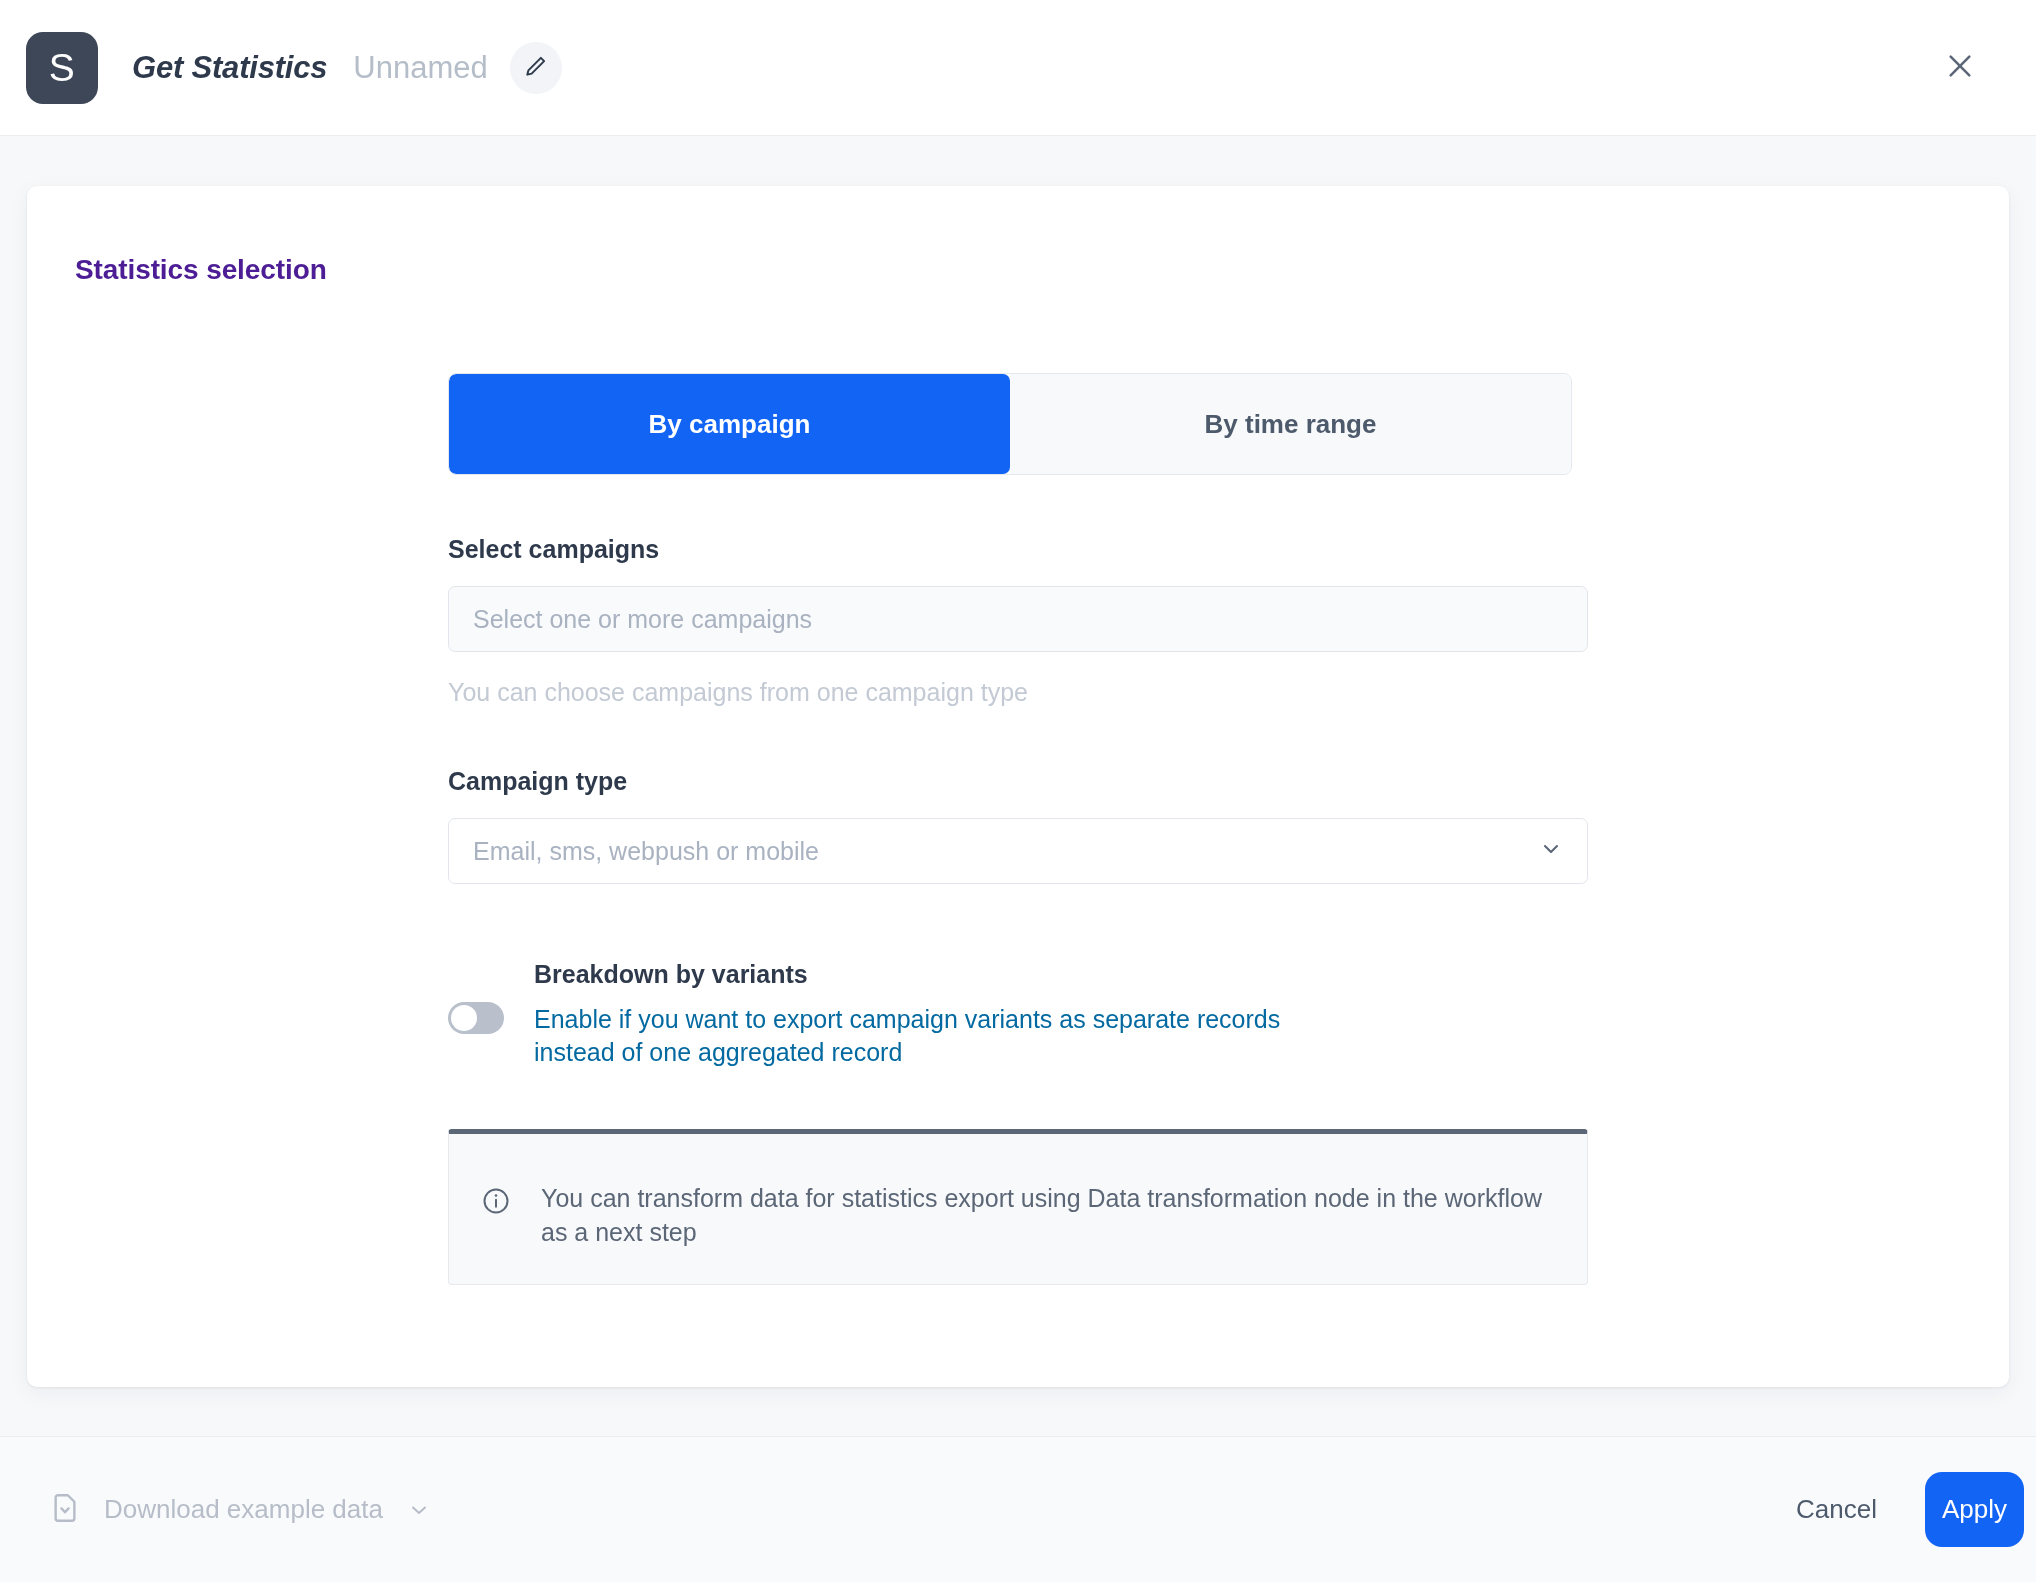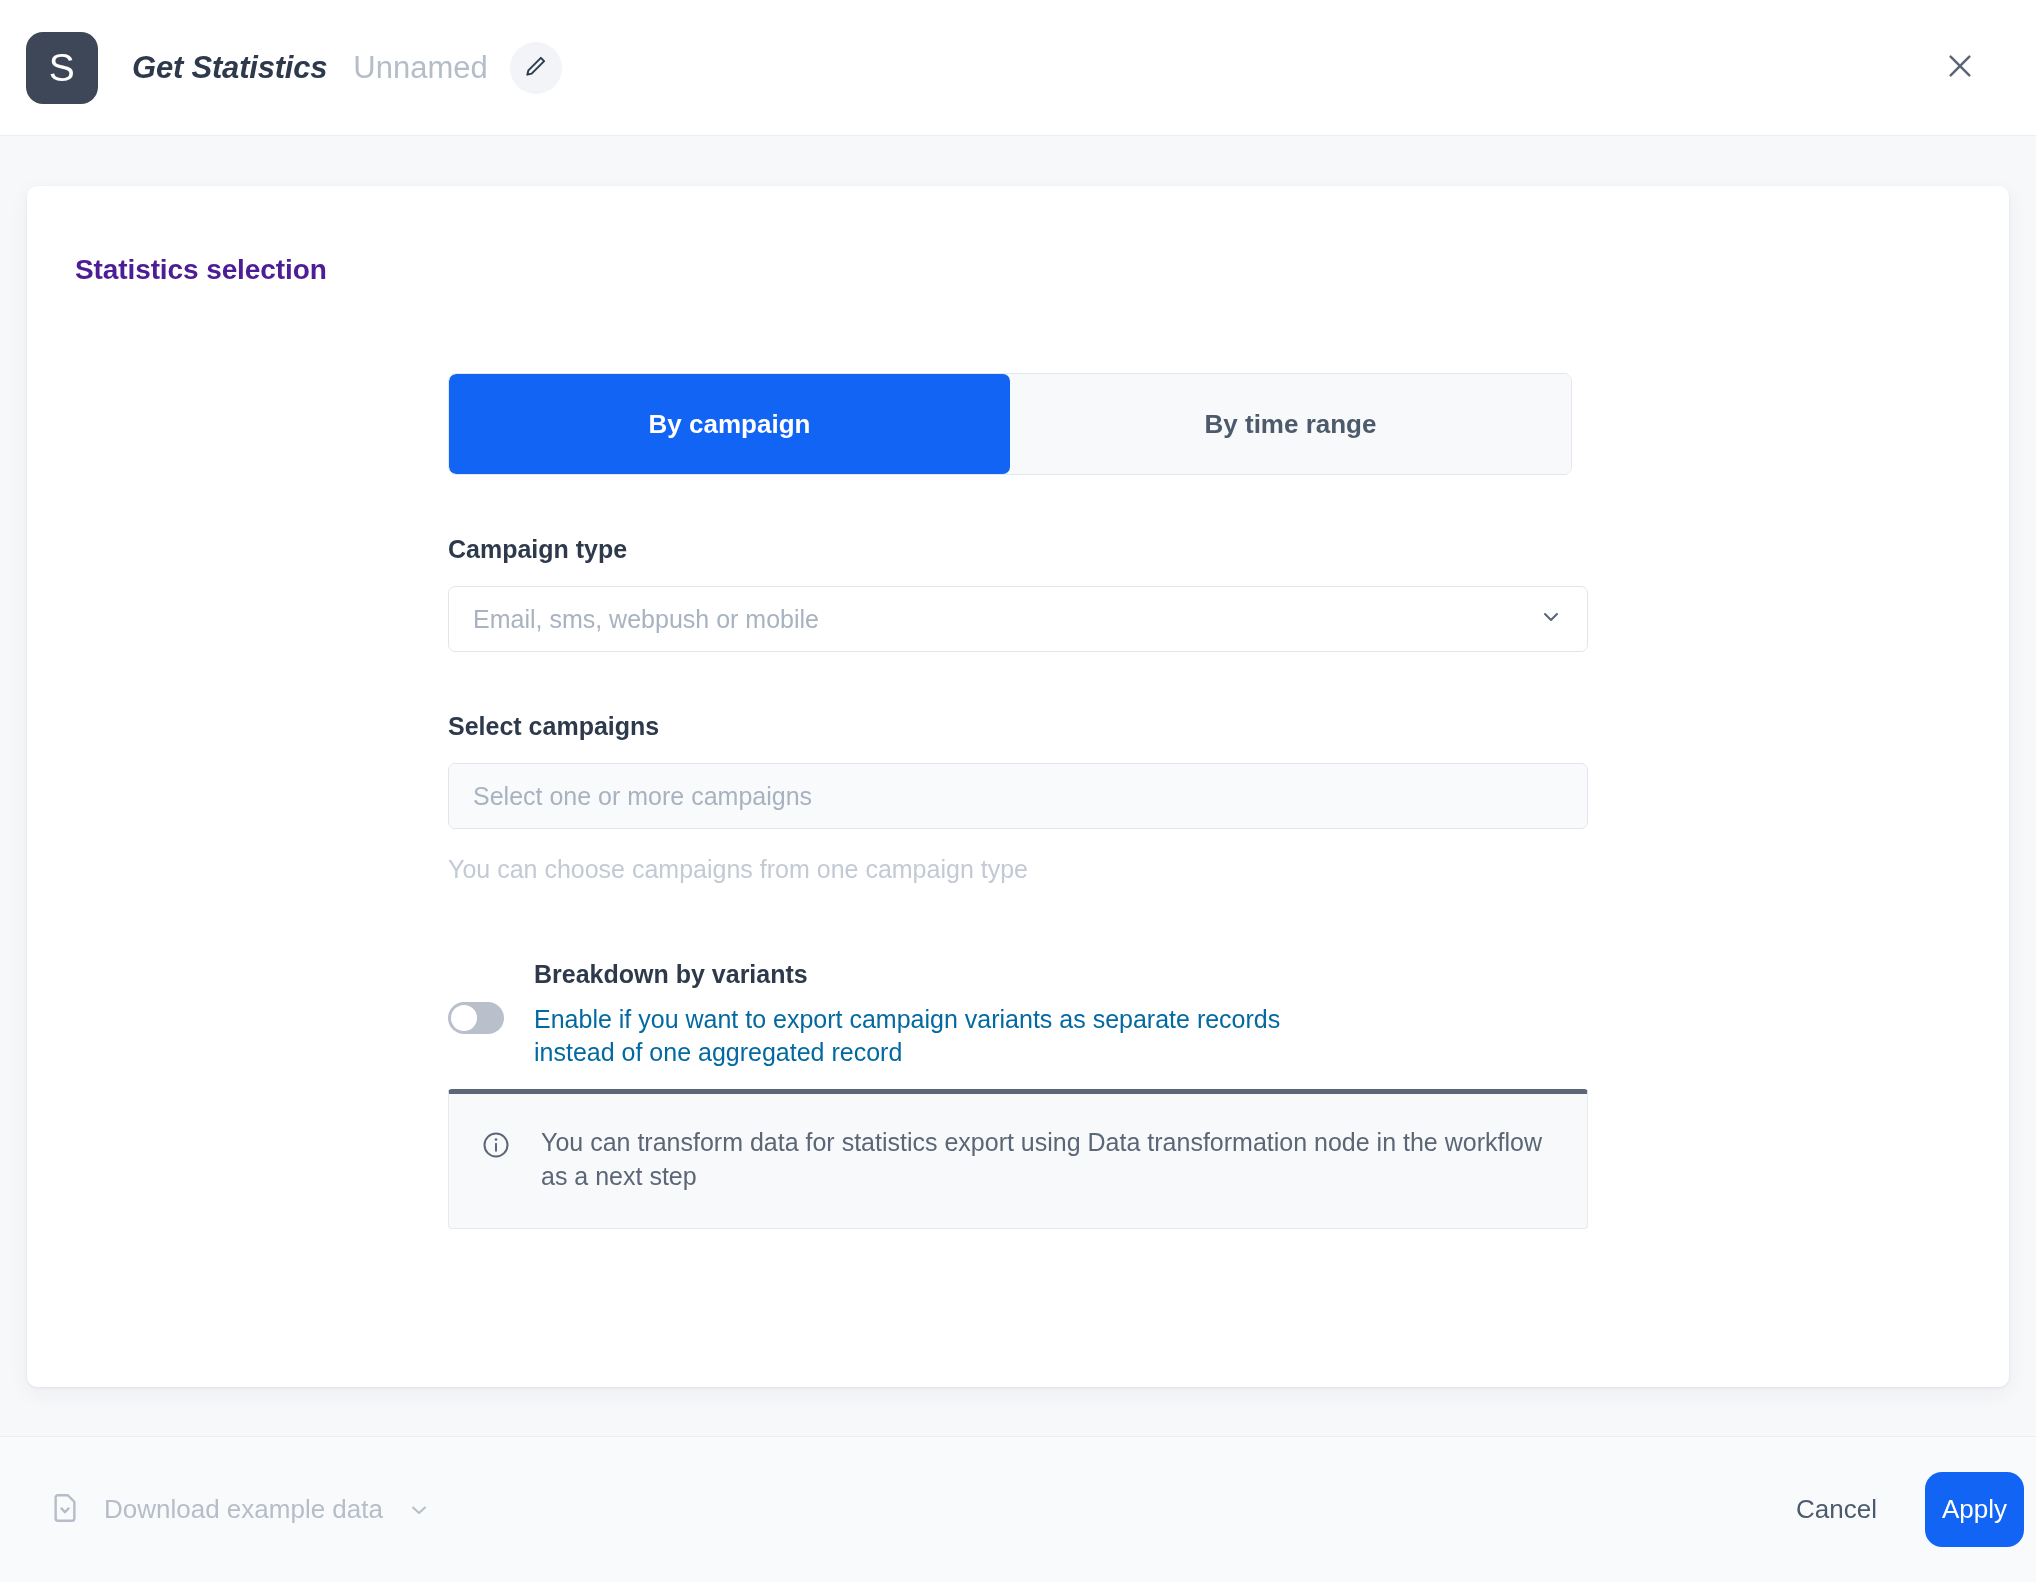--- a/index.html
+++ b/index.html
@@ -196,28 +196,28 @@
   .toggle-desc {
     font-size: 25px;
     color: #0369a1;
     margin-top: 14px;
     line-height: 1.32;
     max-width: 800px;
   }
 
   
   .info-box {
-    margin-top: 20px;
+    margin-top: 60px;
     width: 1140px;
     background: #f8f9fb;
     border: 1px solid #e6e9ee;
     border-top: 5px solid #5b6676;
     border-radius: 4px;
     display: flex;
-    padding: 32px 30px 34px 32px;
+    padding: 48px 30px 34px 32px;
   }
   .info-icon { flex: 0 0 auto; margin-top: 4px; }
   .info-text {
     margin-left: 30px;
     font-size: 25px;
     color: #5b6676;
     line-height: 1.35;
   }
 
   
@@ -305,37 +305,37 @@
         <div class="tabs">
           <button class="tab active">
             <span>By campaign</span>
           </button>
           <button class="tab">
             <span>By time range</span>
           </button>
         </div>
 
         <div class="field">
+          <div class="field-label">Select campaigns</div>
+          <div class="input-box">
+            <span class="placeholder">Select one or more campaigns</span>
+          </div>
+          <div class="hint">You can choose campaigns from one campaign type</div>
+        </div>
+
+        <div class="field">
           <div class="field-label">Campaign type</div>
           <div class="select-box">
             <span class="placeholder">Email, sms, webpush or mobile</span>
             <span>
               <svg width="24" height="24" viewBox="0 0 24 24" fill="none" stroke="#5b6676" stroke-width="2.1" stroke-linecap="round" stroke-linejoin="round">
                 <polyline points="6 9 12 15 18 9"></polyline>
               </svg>
             </span>
           </div>
-        </div>
-
-        <div class="field">
-          <div class="field-label">Select campaigns</div>
-          <div class="input-box">
-            <span class="placeholder">Select one or more campaigns</span>
-          </div>
-          <div class="hint">You can choose campaigns from one campaign type</div>
         </div>
 
         <div class="toggle-row">
           <button class="toggle">
             <span class="knob"></span>
           </button>
           <div class="toggle-texts">
             <div class="toggle-title">Breakdown by variants</div>
             <div class="toggle-desc">Enable if you want to export campaign variants as separate records instead of one aggregated record</div>
           </div>

